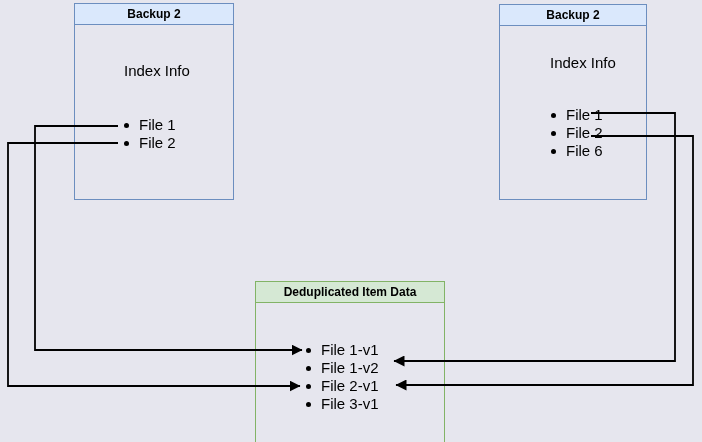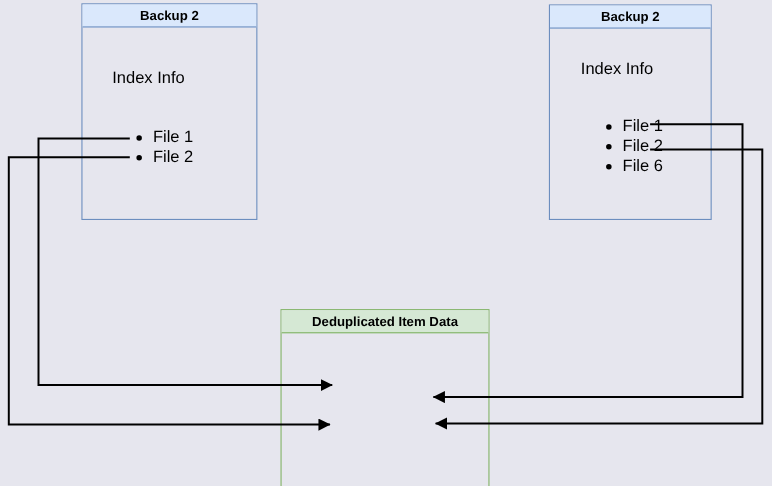--- a/index.html
+++ b/index.html
@@ -31,20 +31,21 @@
     border-bottom: 1.5px solid;
     box-sizing: content-box;
   }
   #backup1 .box-header, #backup2 .box-header { background: #dae8fc; border-color: #6c8ebf; }
   #dedup .box-header { background: #d5e8d4; border-color: #82b366; }
 
   .index-info {
     position: absolute;
     font-size: 15px;
     line-height: 18px;
+    margin-left: 22px;
   }
   #backup1 .index-info { left: 27px; top: 58px; }
   #backup2 .index-info { left: 28px; top: 49px; }
 
   .file-list {
     position: absolute;
     margin: 0;
     padding: 0;
     list-style: none;
     font-size: 15px;
@@ -103,20 +104,26 @@
     <div class="index-info">Index Info</div>
     <ul class="file-list">
       <li>File 1</li>
       <li>File 2</li>
       <li>File 6</li>
     </ul>
   </div>
 
   <div class="box" id="dedup">
     <div class="box-header">Deduplicated Item Data</div>
+    <ul class="file-list">
+      <li>File 1-v1</li>
+      <li>File 1-v2</li>
+      <li>File 2-v1</li>
+      <li>File 3-v1</li>
+    </ul>
   </div>
 
   <svg class="arrow-layer" viewBox="0 0 702 442" xmlns="http://www.w3.org/2000/svg">
     <defs>
       <marker id="arrowhead" markerUnits="userSpaceOnUse" markerWidth="12" markerHeight="11" refX="10.5" refY="5.5" orient="auto">
         <path d="M0,0 L11,5.5 L0,11 Z" fill="#000"></path>
       </marker>
     </defs>
     <path class="arrow" d="M118,126 H35 V350 H302" marker-end="url(#arrowhead)"></path>
     <path class="arrow" d="M118,143 H8 V386 H300" marker-end="url(#arrowhead)"></path>

